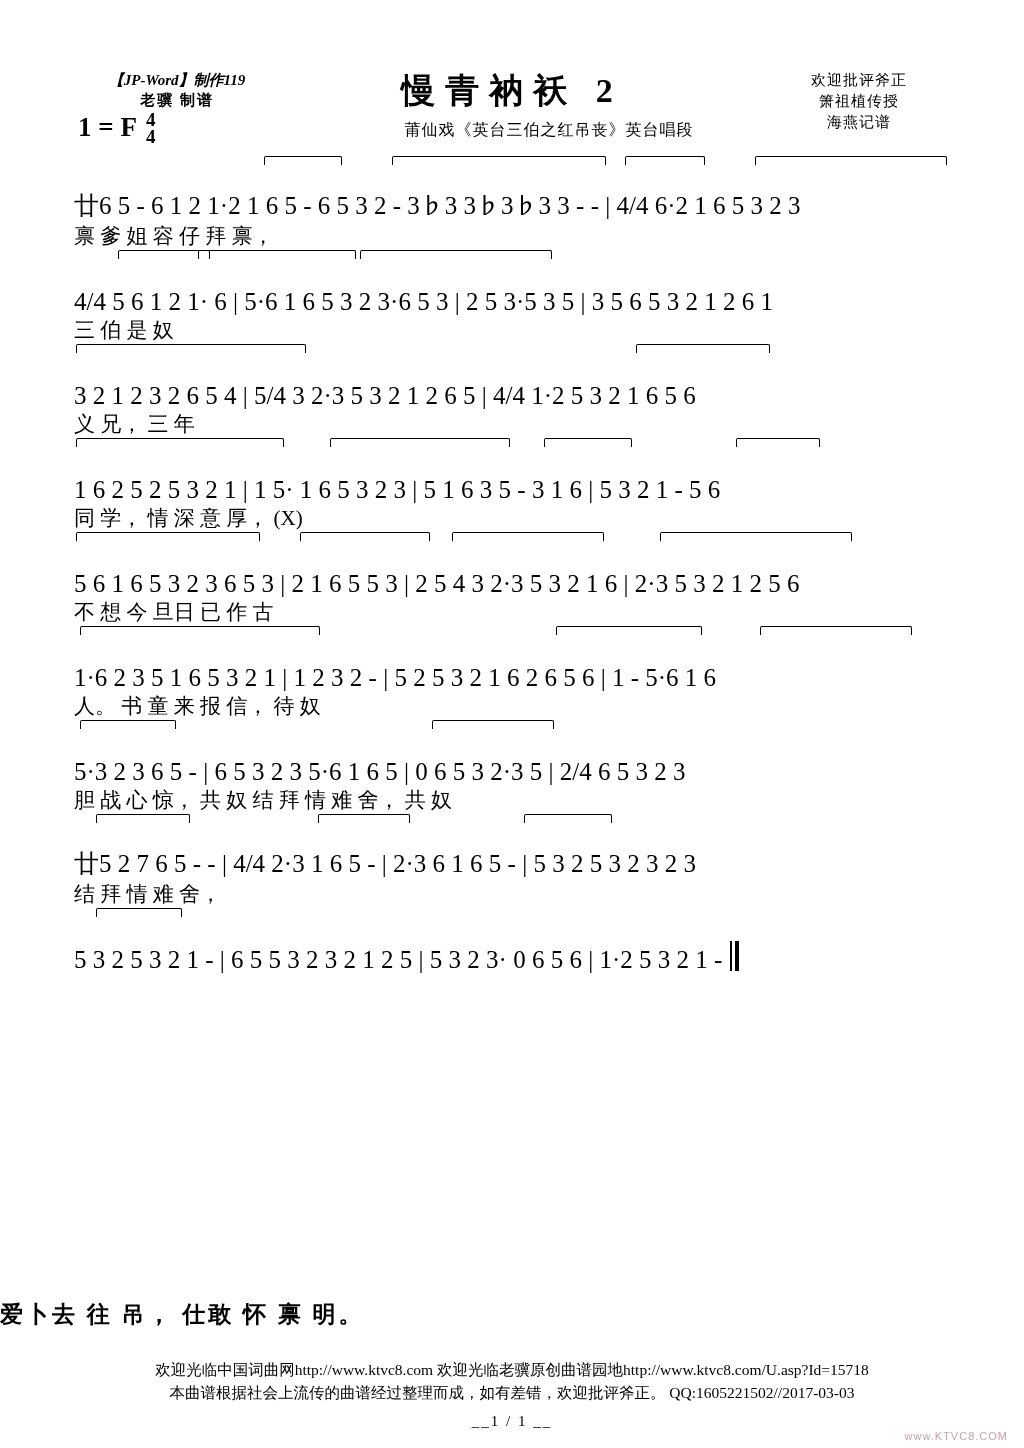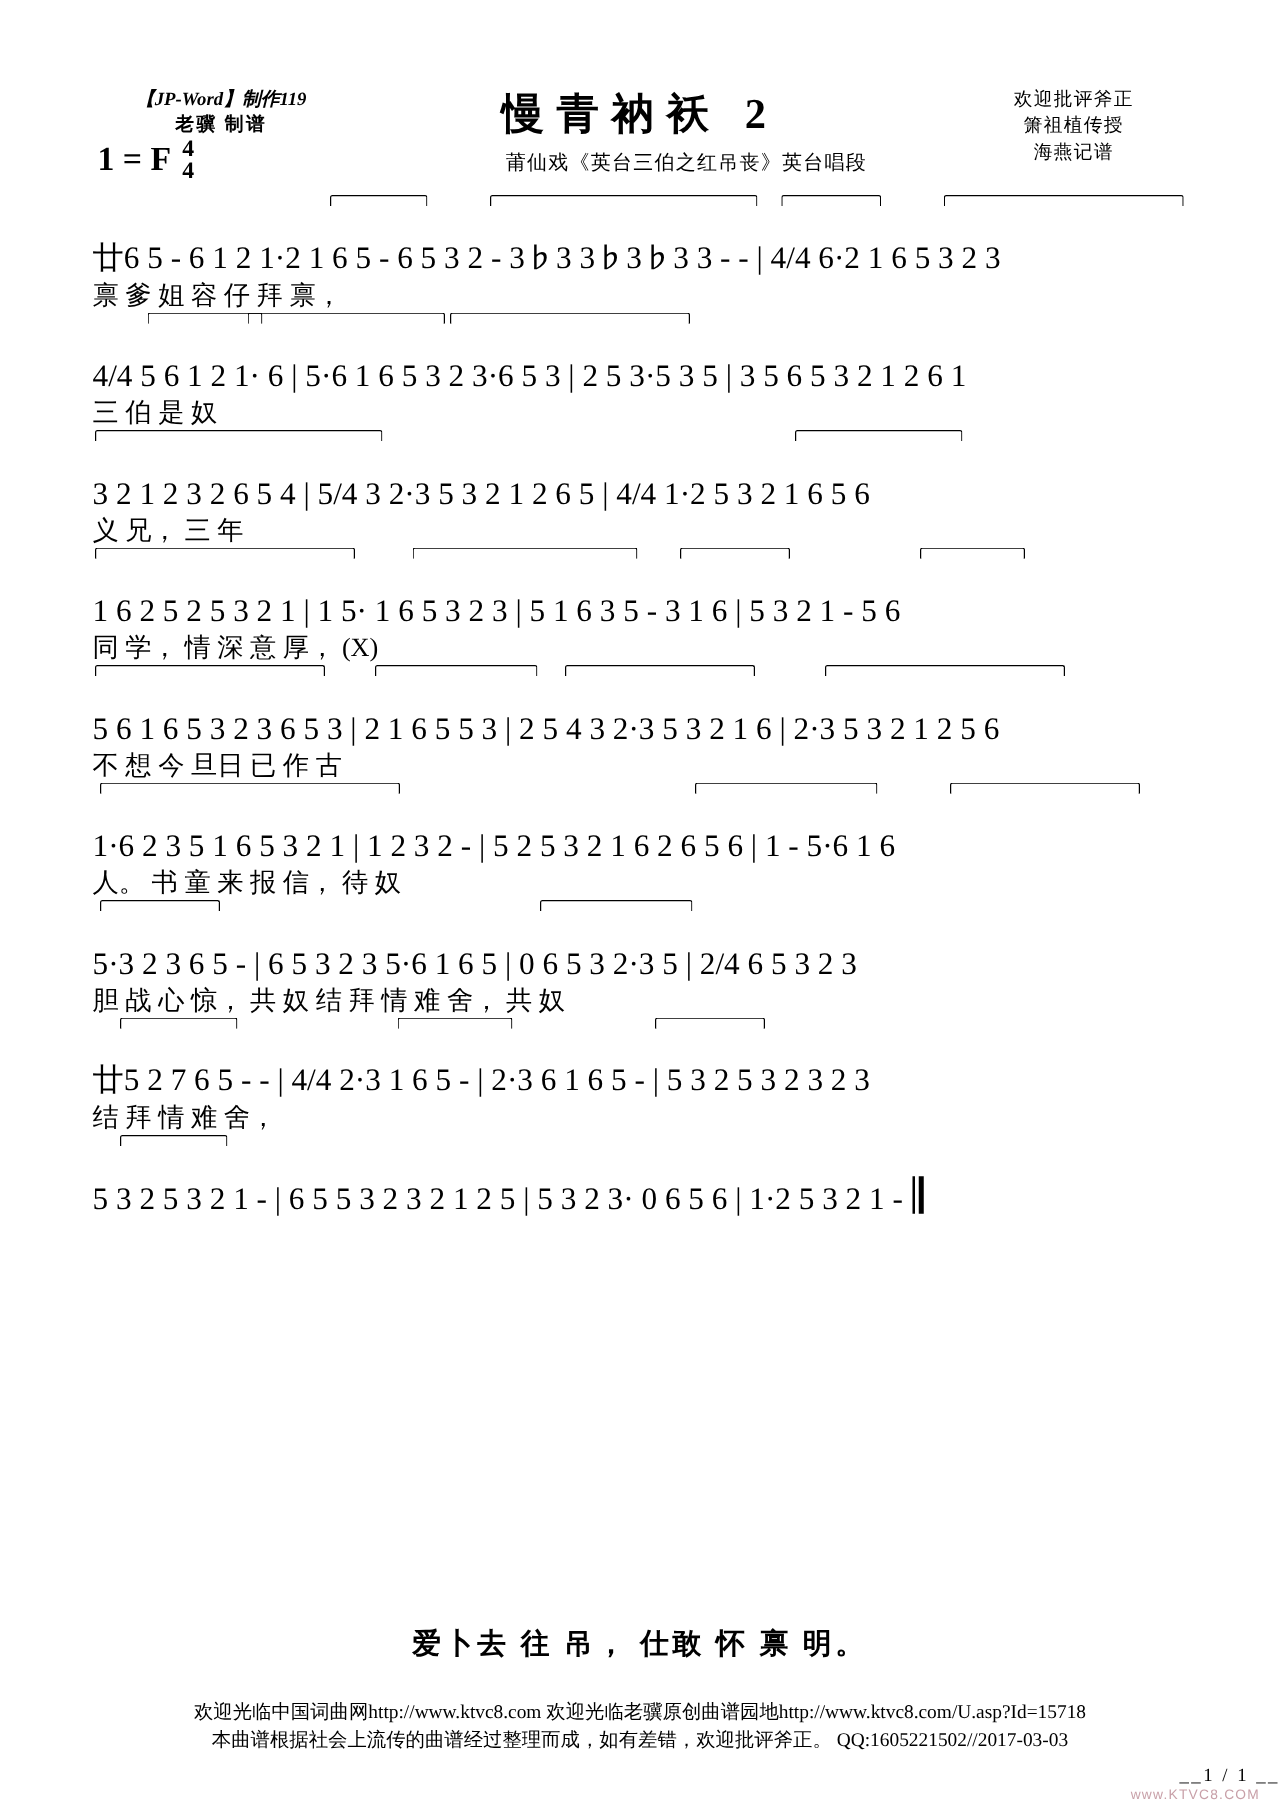--- a/index.html
+++ b/index.html
@@ -165,31 +165,31 @@
     width: 1024px;
     text-align: center;
     font-size: 15.5px;
     line-height: 23px;
   }
   .finallyric {
     position: absolute;
     left: 0;
     bottom: 118px;
     width: 1024px;
-    text-align: center;
+    text-align: left;
     font-size: 23px;
     font-weight: bold;
     letter-spacing: 3px;
   }
   .pagenum {
     position: absolute;
     left: 0;
     bottom: 18px;
     width: 1024px;
-    text-align: right;
+    text-align: center;
     font-size: 15px;
     letter-spacing: 2px;
   }
   .watermark {
     position: absolute;
     right: 16px;
     bottom: 6px;
     font-size: 11px;
     color: #c8a0a8;
     letter-spacing: 1px;

